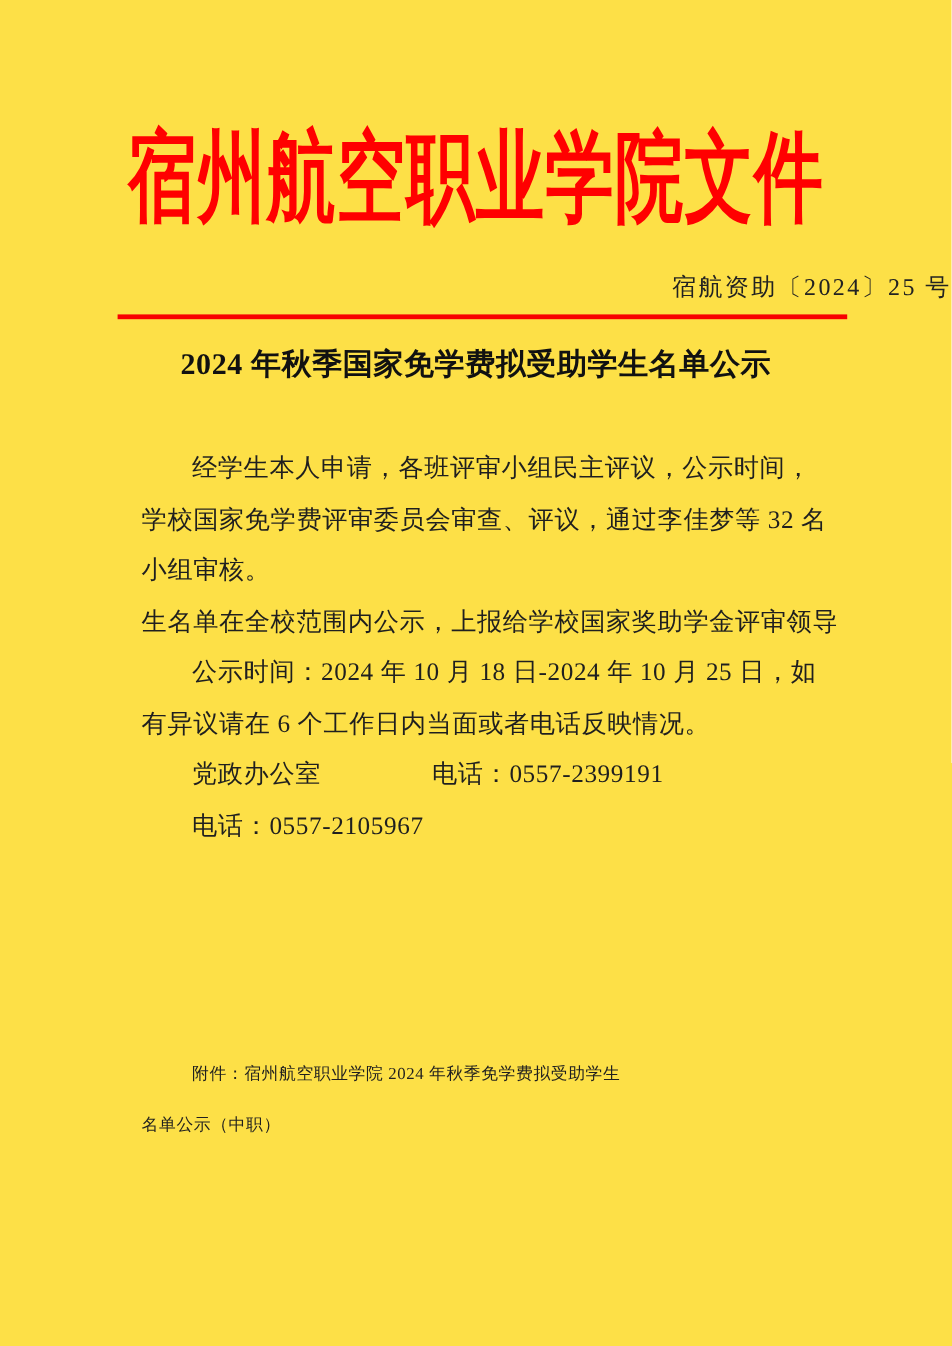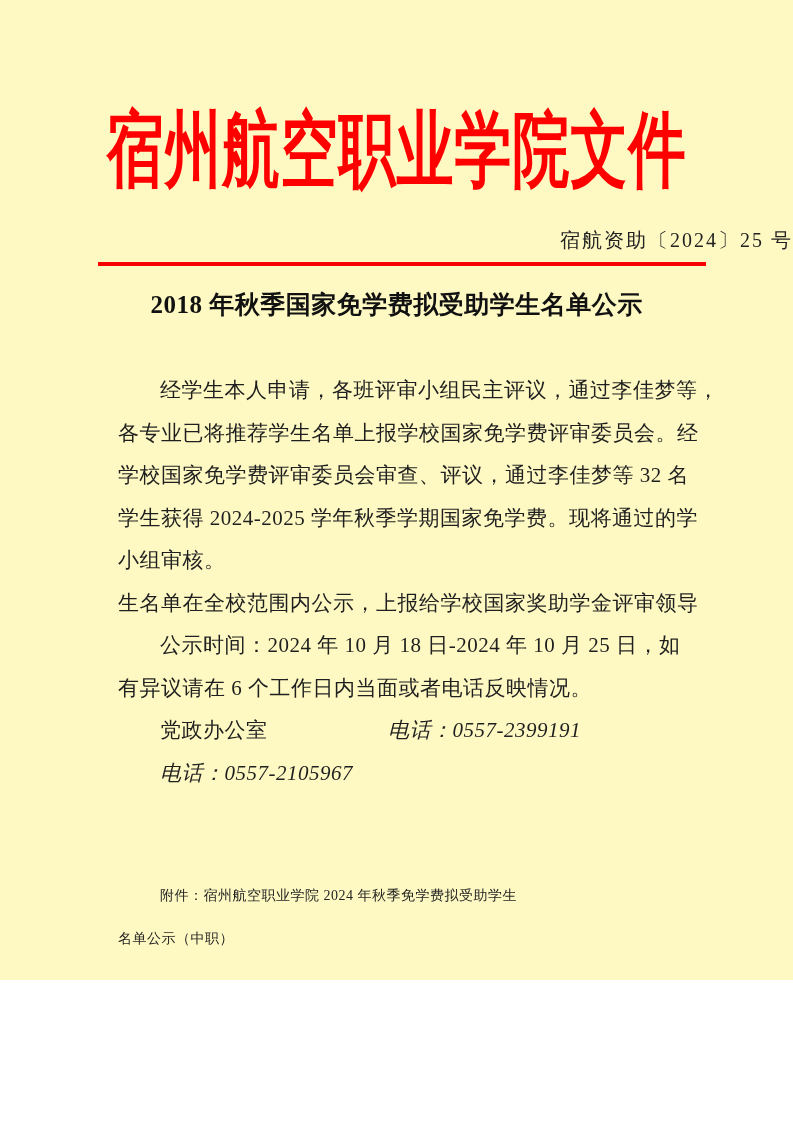--- a/index.html
+++ b/index.html
@@ -3,22 +3,22 @@
 <meta charset="utf-8">
 <style>
   html, body {
     margin: 0;
     padding: 0;
     background: #ffffff;
   }
   .page {
     position: relative;
     width: 793px;
-    height: 980px;
-    background: #fef9c3;
+    height: 1122px;
+    background: #fde047;
     overflow: hidden;
     font-family: "Liberation Serif", "DejaVu Serif", serif;
     color: #1f1f1f;
   }
   
   .header-title {
     position: absolute;
     top: 102px;
     left: 0;
     width: 100%;
@@ -95,49 +95,45 @@
     height: 42.5px;
   }
   .indent {
     padding-left: 42px;
   }
   .contact-row {
     display: flex;
     height: 42.5px;
     padding-left: 42px;
     white-space: nowrap;
-    gap: 28px;
   }
   .contact-office {
     width: 200px;
     flex: 0 0 200px;
   }
   .contact-phone {
     flex: 1 1 auto;
-    font-style: italic;
   }
 </style>
 </head>
 <body>
 
 <div class="page">
 
   <div class="header-title">宿州航空职业学院文件</div>
 
   <div class="doc-number">宿航资助〔2024〕25 号</div>
 
   <div class="red-line"></div>
 
-  <h1 class="doc-title">2018 年秋季国家免学费拟受助学生名单公示</h1>
+  <h1 class="doc-title">2024 年秋季国家免学费拟受助学生名单公示</h1>
 
   <div class="body-block">
-    <div class="line indent">经学生本人申请，各班评审小组民主评议，通过李佳梦等，</div>
-    <div class="line">各专业已将推荐学生名单上报学校国家免学费评审委员会。经</div>
+    <div class="line indent">经学生本人申请，各班评审小组民主评议，公示时间，</div>
     <div class="line">学校国家免学费评审委员会审查、评议，通过李佳梦等 32 名</div>
-    <div class="line">学生获得 2024-2025 学年秋季学期国家免学费。现将通过的学</div>
     <div class="line">小组审核。</div>
     <div class="line">生名单在全校范围内公示，上报给学校国家奖助学金评审领导</div>
 
     <div class="line indent">公示时间：2024 年 10 月 18 日-2024 年 10 月 25 日，如</div>
     <div class="line">有异议请在 6 个工作日内当面或者电话反映情况。</div>
 
     <div class="contact-row">
       <span class="contact-office">党政办公室</span>
       <span class="contact-phone">电话：0557-2399191</span>
     </div>

